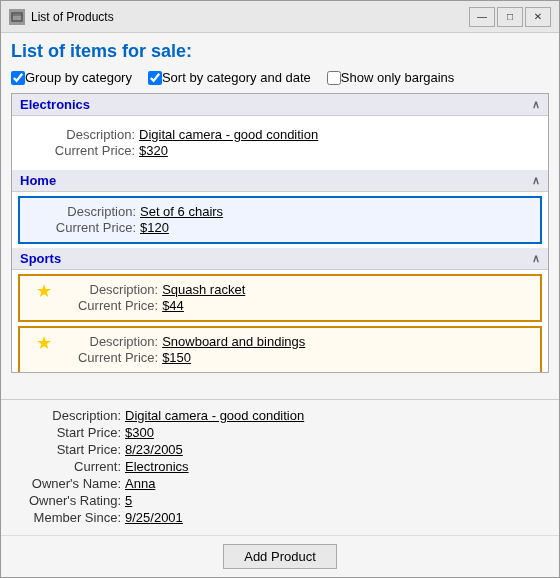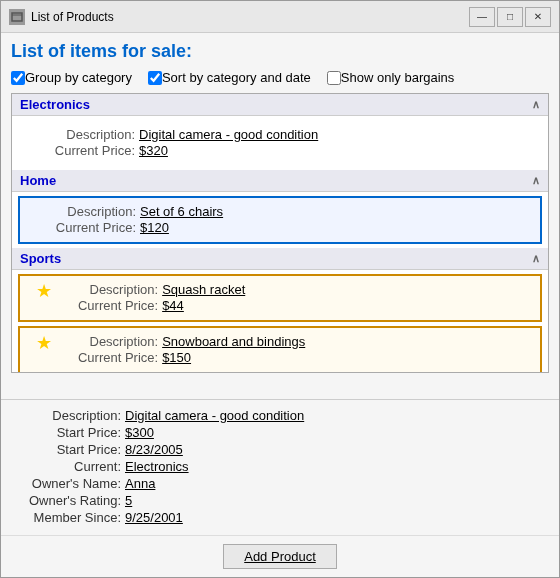--- a/index.html
+++ b/index.html
@@ -167,21 +167,20 @@
     .detail-panel .detail-label {
       width: 110px;
       color: #333;
     }
     .bottom-bar {
       display: flex;
       justify-content: center;
       padding: 8px;
       background: #f5f5f5;
       border-top: 1px solid #ddd;
-      text-decoration: underline;
     }
     .add-btn {
       padding: 4px 20px;
       font-size: 13px;
       background: #e8e8e8;
       border: 1px solid #aaa;
       cursor: pointer;
       color: #000;
     }
   </style>

